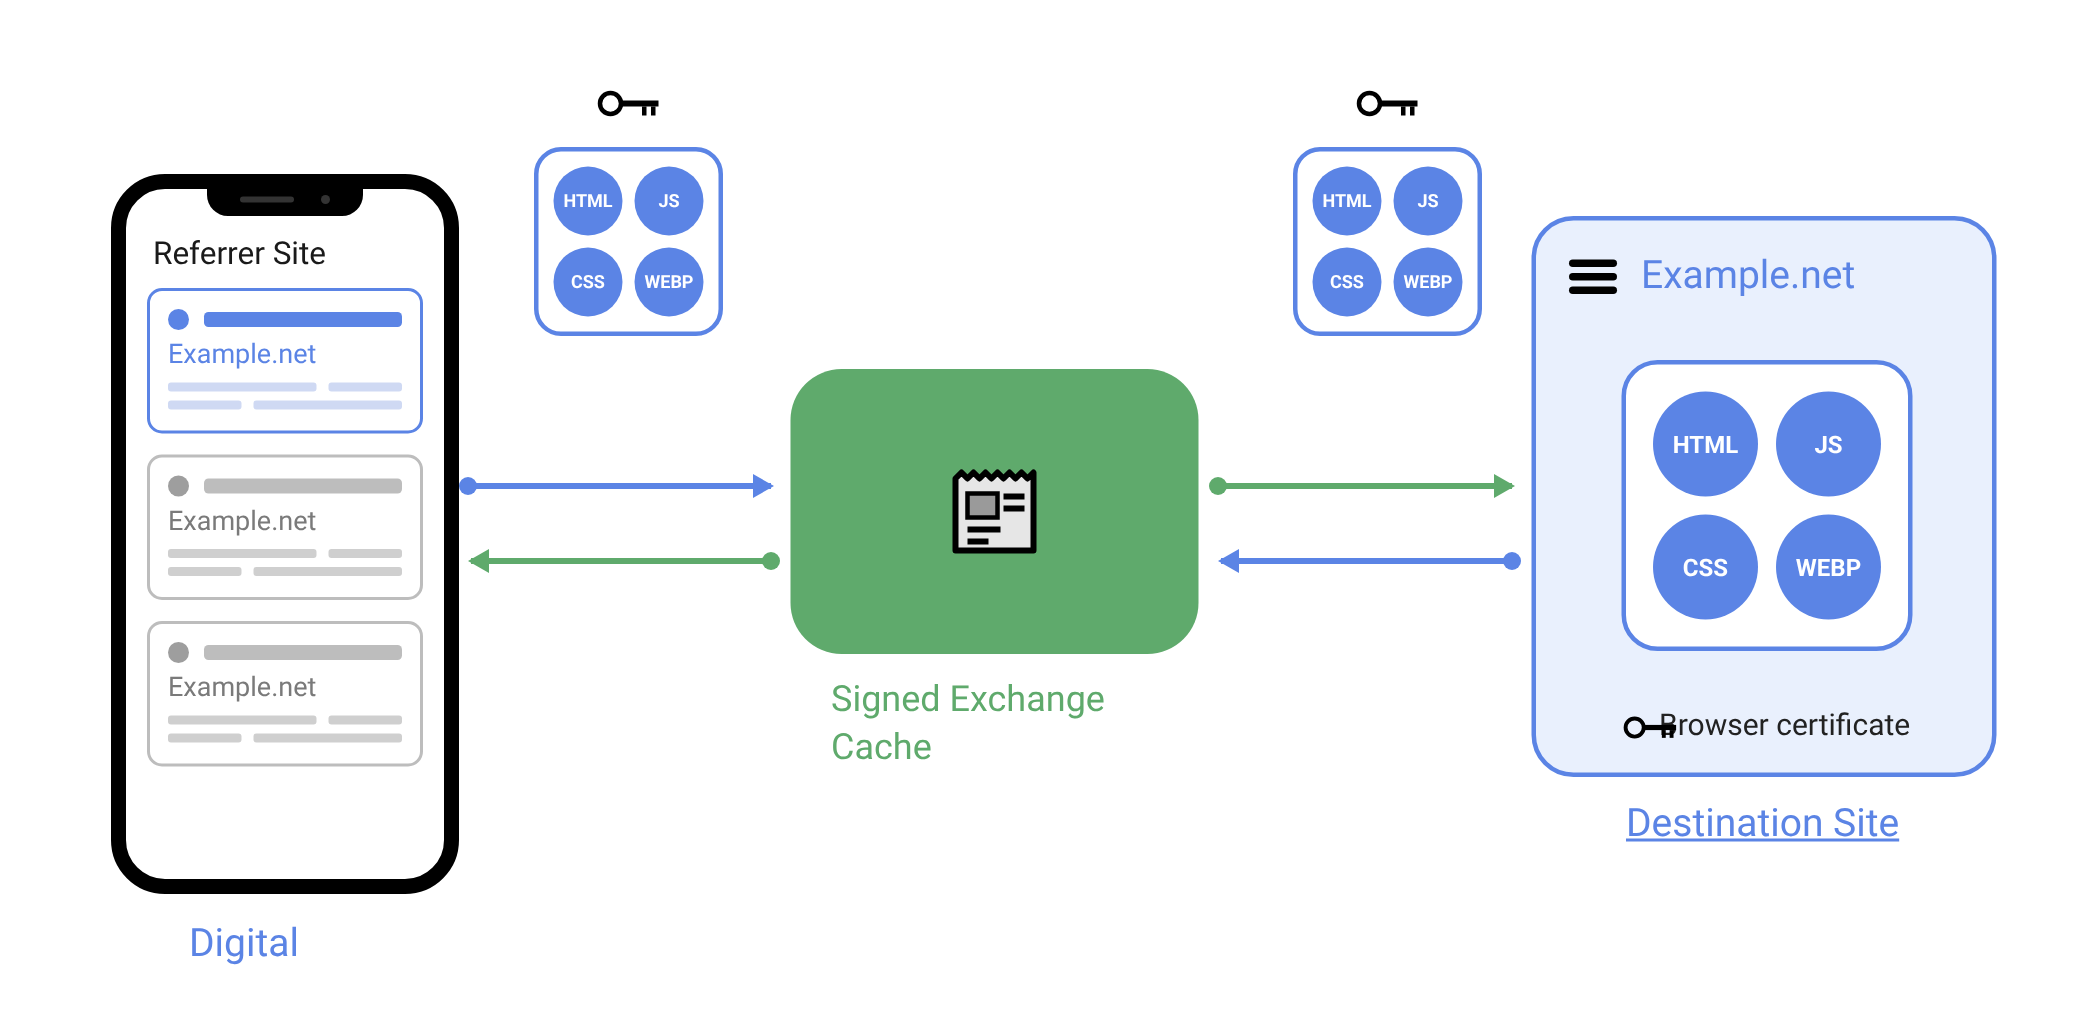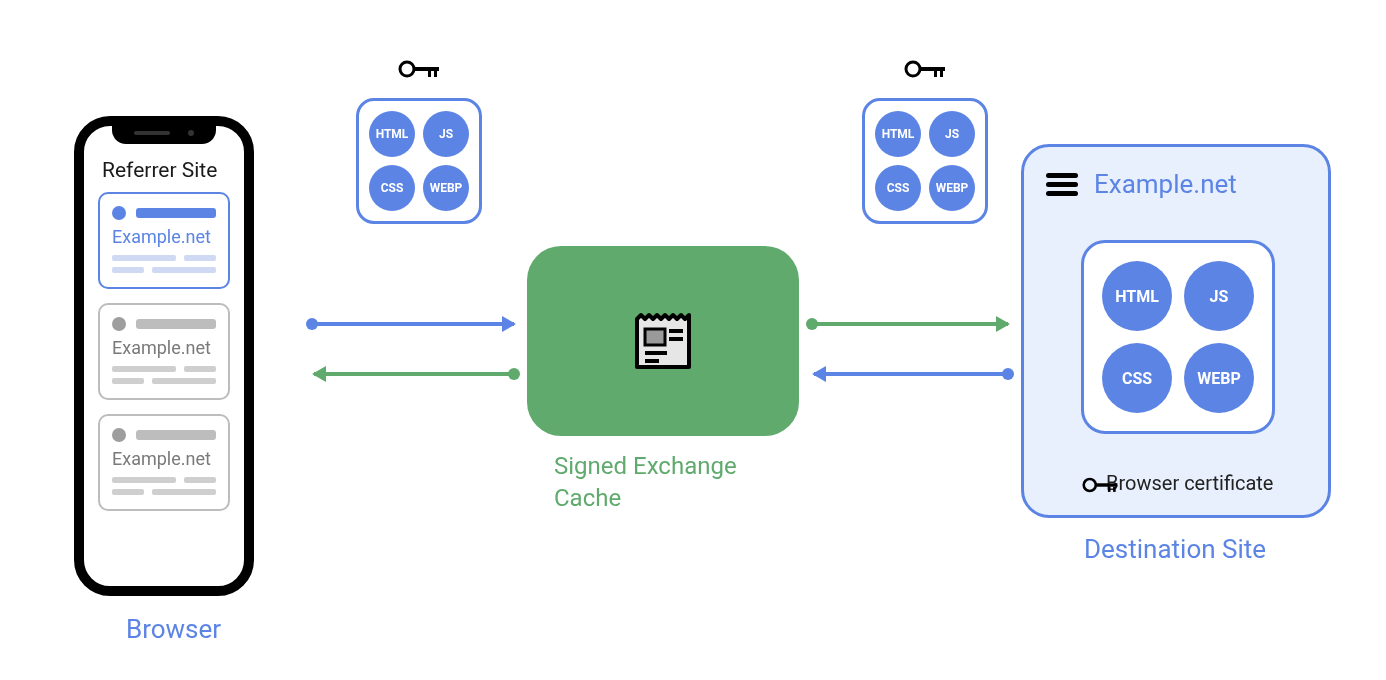--- a/index.html
+++ b/index.html
@@ -10,21 +10,21 @@
     height: 680px;
     position: relative;
     background: #fff;
   }
 
   
   .phone {
     position: absolute;
     left: 74px;
     top: 116px;
-    width: 180px;
+    width: 232px;
     height: 480px;
     border: 10px solid #000;
     border-radius: 36px;
     background: #fff;
   }
   .notch {
     position: absolute;
     top: -4px;
     left: 50%;
     transform: translateX(-50%);
@@ -217,20 +217,21 @@
     display: flex; align-items: center; gap: 12px;
     font-size: 20px;
     color: #222;
   }
   .label-dest {
     position: absolute;
     left: 1084px;
     top: 534px;
     font-size: 26px;
     color: #5b84e5;
+    text-decoration: underline;
   }
 
   
   .arrow {
     position: absolute;
     height: 4px;
   }
   .arrow.blue { background: #5b84e5; }
   .arrow.green { background: #5faa6c; }
   .arrow .arrowhead {
@@ -310,21 +311,21 @@
             <span class="line short"></span>
           </div>
         <div class="line-pair">
             <span class="line short"></span>
             <span class="line"></span>
           </div>
       </div>
     </div>
   </div>
 </div>
-<div class="label-browser">Browser</div>
+<div class="label-browser">Digital</div>
 
 <div class="key-icon key1">
   <svg viewBox="0 0 44 20">
       <circle cx="9" cy="10" r="7" fill="none" stroke="#000" stroke-width="3"></circle>
       <rect x="15" y="8" width="26" height="4" fill="#000"></rect>
       <rect x="30" y="12" width="3" height="6" fill="#000"></rect>
       <rect x="36" y="12" width="3" height="6" fill="#000"></rect>
     </svg>
 </div>
 <div class="key-icon key2">

